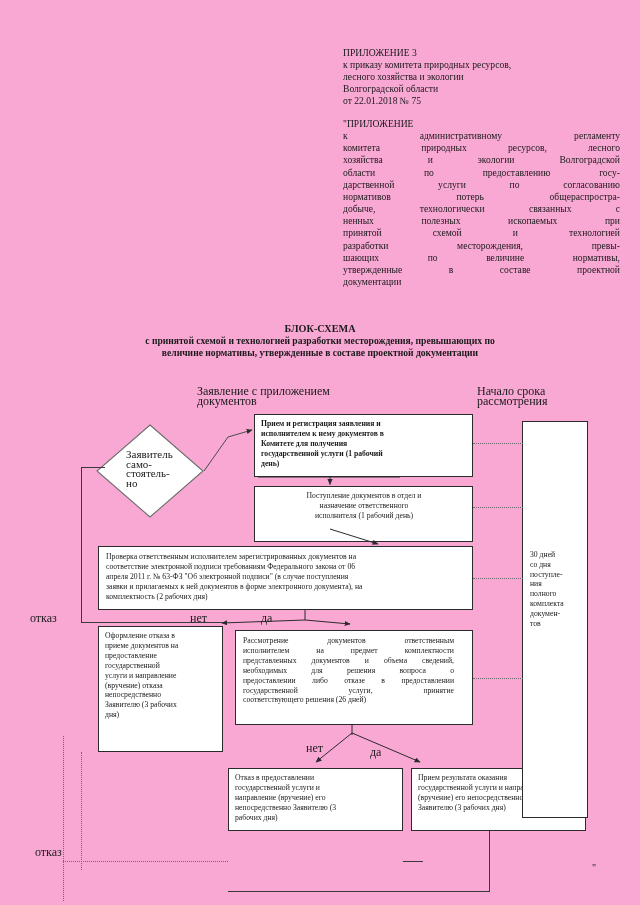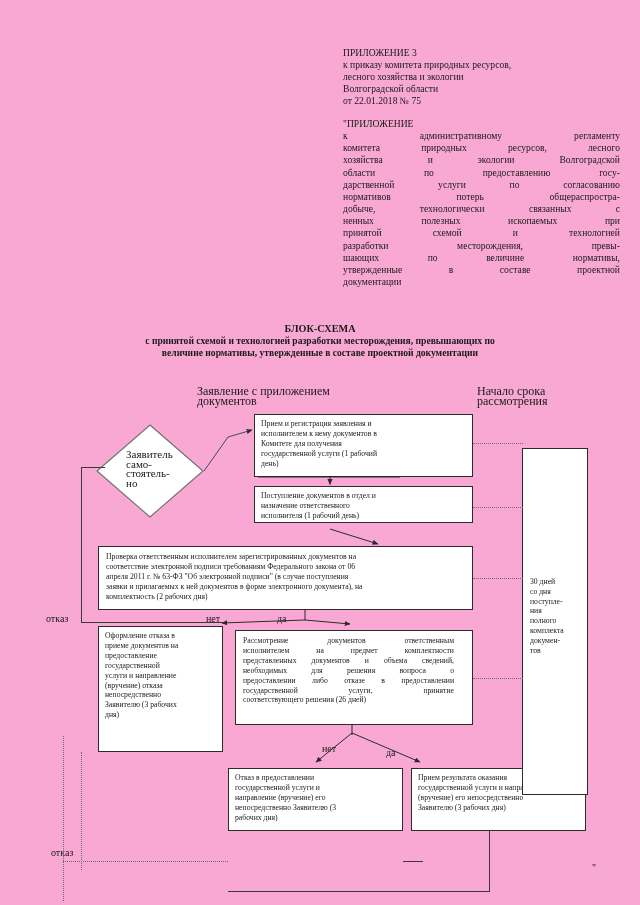--- a/index.html
+++ b/index.html
@@ -87,23 +87,22 @@
     text-align-last: left;
   }
   .free-label {
     position: absolute;
     font-size: 12px;
     line-height: 10.3px;
     white-space: pre-line;
   }
   .edge-label {
     position: absolute;
-    font-size: 10px;
+    font-size: 12px;
     line-height: 9.5px;
-    margin-left: 16px;
   }
 
   
   .ln-h, .ln-v {
     position: absolute;
     background: #2b2b2b;
   }
   .ln-h { height: 1px; }
   .ln-v { width: 1px; }
   .ln-dot-h {
@@ -140,25 +139,24 @@
     width: 62px;
     font-size: 11px;
     line-height: 9.6px;
   }
 
   #right-deadline-box {
     position: absolute;
     left: 522px;
     top: 421px;
     width: 66px;
-    height: 347px;
+    height: 397px;
     box-sizing: border-box;
     border: 1px solid #2b2b2b;
     background: #fff;
-    margin-top: 27px;
   }
   #right-deadline-box .rd-text {
     position: absolute;
     left: 7px;
     top: 128px;
     width: 56px;
     font-size: 7.7px;
     line-height: 9.8px;
   }
   .quote-mark {
@@ -216,29 +214,29 @@
       <polygon points="54,1 107,47 54,93 1,47" fill="#ffffff" stroke="#6d6d6d" stroke-width="1.1"></polygon>
     </svg>
     <div class="dia-text">
       <div>Заявитель</div>
       <div>само-</div>
       <div>стоятель-</div>
       <div>но</div>
     </div>
   </div>
 
-  <div class="node" style="left:254px; top:414px; width:219px; height:63px;">
+  <div class="node" style="left:254px; top:414px; width:219px; height:63px;font-weight:bold;">
     <div>Прием и регистрация заявления и</div>
     <div>исполнителем к нему документов в</div>
     <div>Комитете для получения</div>
     <div>государственной услуги (1 рабочий</div>
     <div>день)</div>
   </div>
 
-  <div class="node" style="left:254px; top:486px; width:219px; height:37px;">
+  <div class="node" style="left:254px; top:486px; width:219px; height:56px;text-align:center;">
     <div>Поступление документов в отдел и</div>
     <div>назначение ответственного</div>
     <div>исполнителя (1 рабочий день)</div>
   </div>
 
   <div class="node pad-lg" style="left:98px; top:546px; width:375px; height:64px;">
     <div>Проверка ответственным исполнителем зарегистрированных документов на</div>
     <div>соответствие электронной подписи требованиям Федерального закона от 06</div>
     <div>апреля 2011 г. № 63-ФЗ "Об электронной подписи" (в случае поступления</div>
     <div>заявки и прилагаемых к ней документов в форме электронного документа), на</div>

